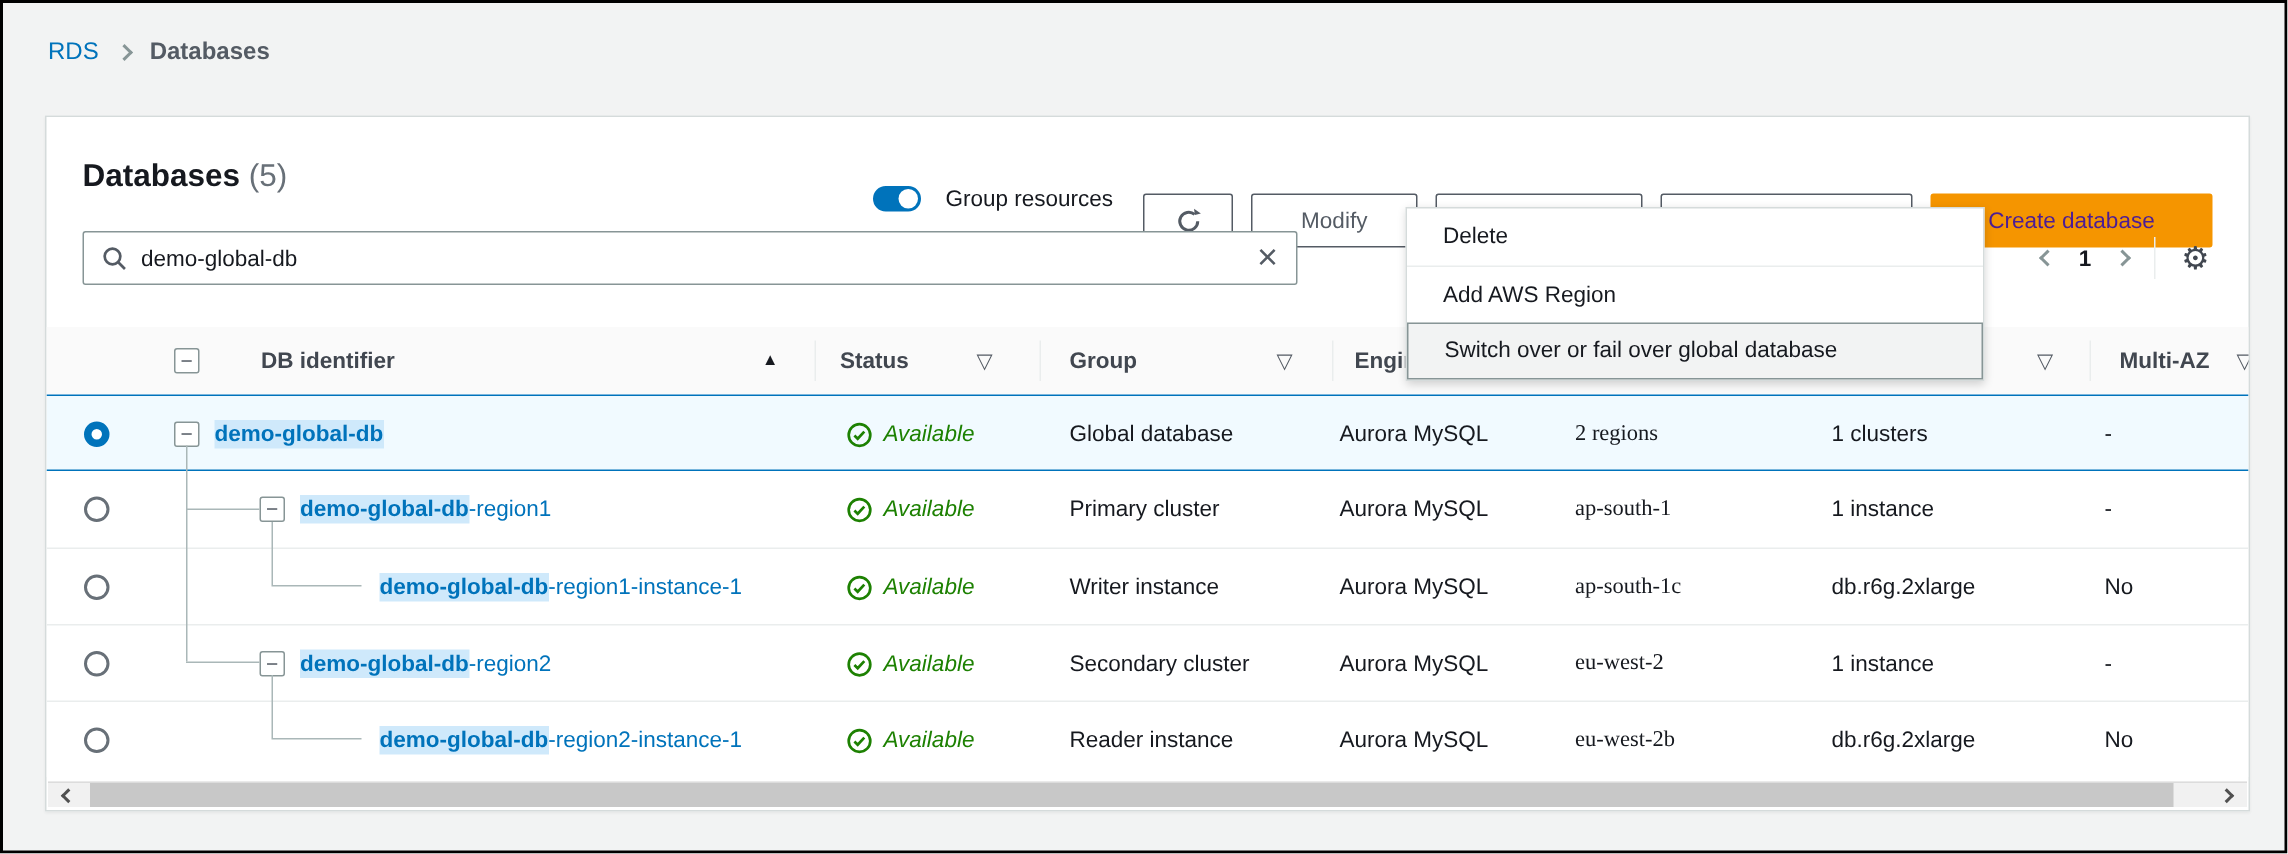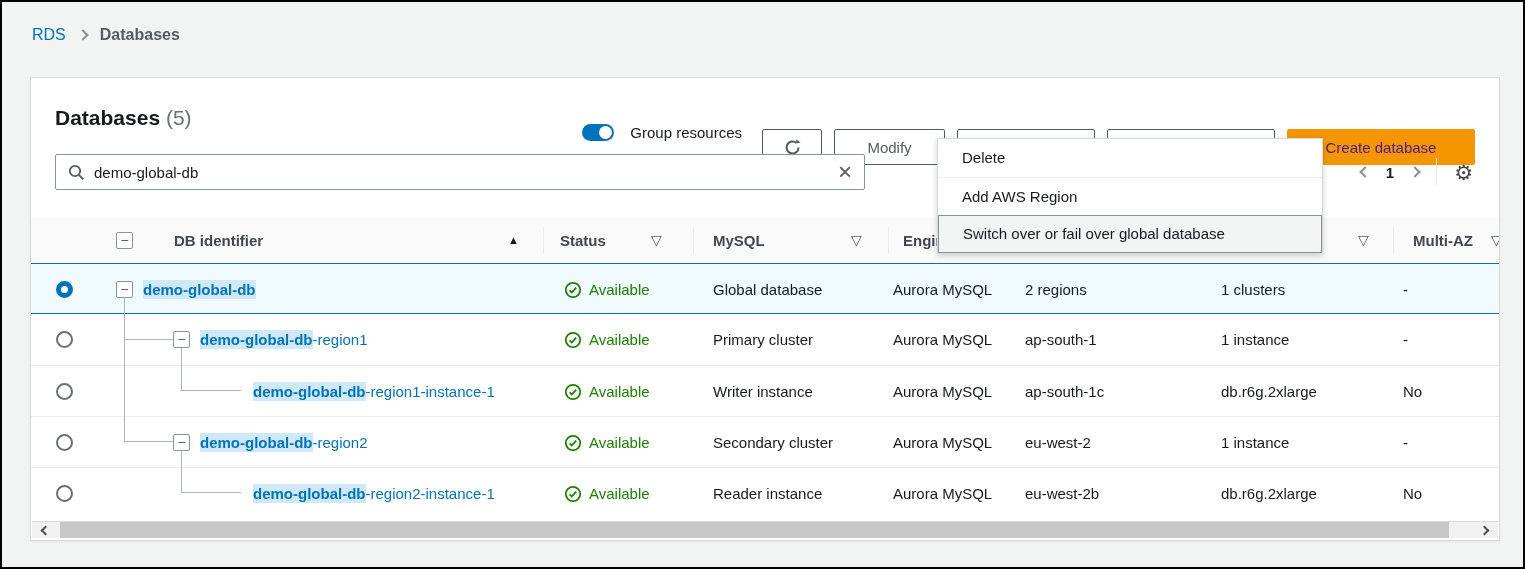--- a/index.html
+++ b/index.html
@@ -84,22 +84,22 @@
   .radio.on { border:5px solid #0073bb; }
   .trow .expand-box { top:17px; }
   .lvl1 .expand-box { left:85px; } .lvl2 .expand-box { left:142px; }
   .dbname { position:absolute; top:0; line-height:51px; font-size:15px; color:#0073bb;
             text-decoration:none; white-space:nowrap; }
   .lvl1 .dbname { left:112px; } .lvl2 .dbname { left:169px; } .lvl3 .dbname { left:222px; }
   .dbname mark { background:#cfe9fb; color:#0073bb; font-weight:bold; padding:1px 0; }
   .cell { position:absolute; top:0; line-height:51px; font-size:15px; color:#16191f;
           white-space:nowrap; }
   .c-status { left:533px; display:flex; align-items:center; height:51px; gap:7px;
-              color:#1d8102; }
-  .c-role { left:682px; } .c-engine { left:862px; } .c-region { left:994px; }
+              color:#1d8102;font-style:italic; }
+  .c-role { left:682px; } .c-engine { left:862px; } .c-region { left:1019px;font-family:Liberation Serif, serif; }
   .c-size { left:1190px; } .c-multiaz { left:1372px; }
 
   
   .tl { position:absolute; background:#aab7b8; pointer-events:none; }
 
   
   .actions-menu { position:absolute; left:935px; top:136px; width:386px; background:#fff;
                   border:1px solid #d5dbdb; box-shadow:0 2px 6px rgba(0,0,0,.18); z-index:10; }
   .menu-item { height:38px; line-height:38px; padding-left:24px; font-size:15px;
                color:#16191f; white-space:nowrap; border-top:1px solid #eaeded; }
@@ -177,21 +177,21 @@
 
     <div class="table">
       <div class="thead">
         <span class="collapse-box">−</span>
         <span class="th th-db">DB identifier</span>
         <span class="sort-asc">▲</span>
         <span class="col-div d1"></span>
         <span class="th th-status">Status</span>
         <span class="filter-ic f1">▽</span>
         <span class="col-div d2"></span>
-        <span class="th th-role">MySQL</span>
+        <span class="th th-role">Group</span>
         <span class="filter-ic f2">▽</span>
         <span class="col-div d3"></span>
         <span class="th th-engine">Engine</span>
         <span class="filter-ic f3">▽</span>
         <span class="col-div d4"></span>
         <span class="th th-multiaz">Multi-AZ</span>
         <span class="filter-ic f4">▽</span>
       </div>
       <div class="tbody">
 

